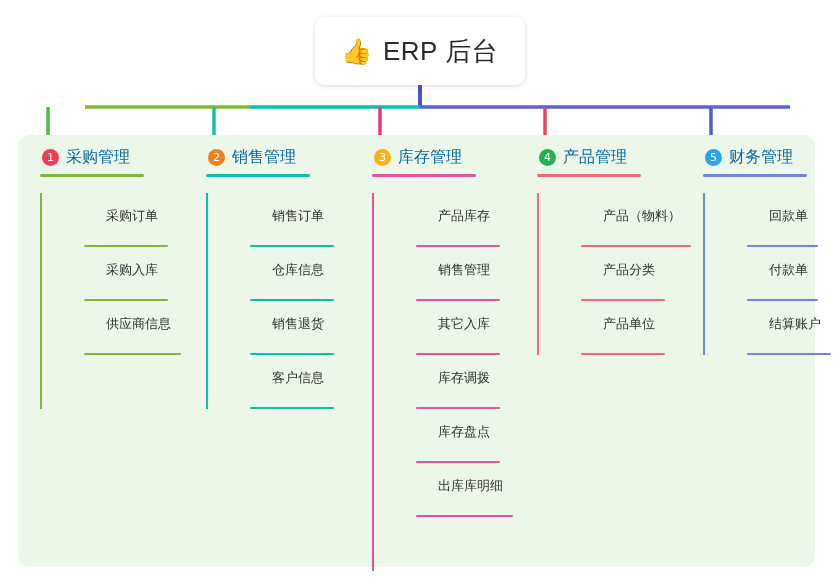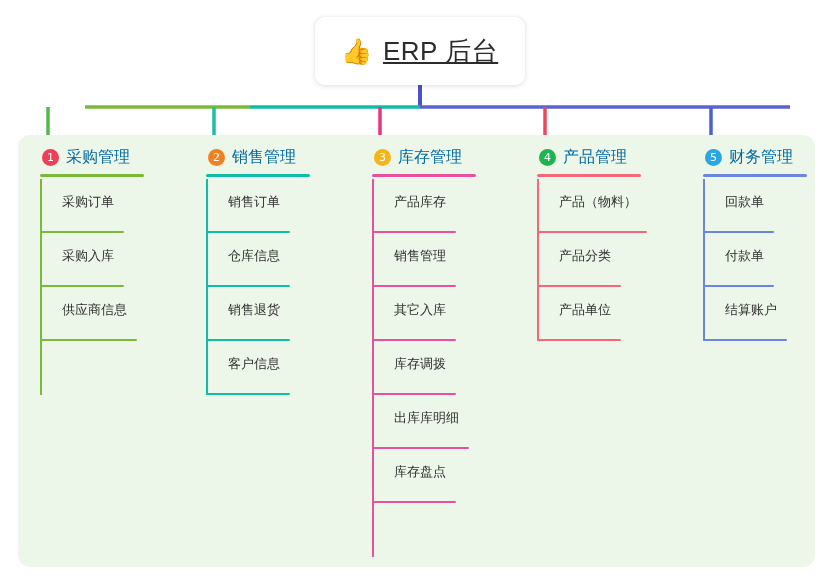--- a/index.html
+++ b/index.html
@@ -16,21 +16,21 @@
   
   .root-card{
     position:absolute;left:315px;top:17px;width:210px;height:68px;
     background:#ffffff;border-radius:9px;
     box-shadow:0 1px 5px rgba(0,0,0,.13),0 0 1px rgba(0,0,0,.10);
     display:flex;align-items:center;justify-content:center;gap:10px;
     box-sizing:border-box;
   }
   .root-emoji{font-size:25px;line-height:1;display:block;}
   .root-title{
-    font-size:26px;color:#2b2b2b;letter-spacing:.5px;white-space:nowrap;text-decoration:underline;
+    font-size:26px;color:#2b2b2b;letter-spacing:.5px;white-space:nowrap;
   }
 
   
   #wires{position:absolute;left:0;top:0;width:839px;height:588px;pointer-events:none;}
 
   
   .panel{
     position:absolute;left:18px;top:135px;width:797px;height:432px;
     background:#edf7e9;border-radius:12px;
   }
@@ -43,21 +43,21 @@
   }
   .badge{
     width:17px;height:17px;border-radius:50%;
     color:#ffffff;font-size:11px;line-height:17px;text-align:center;
     font-family:"DejaVu Sans",sans-serif;flex:0 0 auto;
   }
   .col-title{font-size:16px;color:#0369a1;}
   .head-rule{height:3px;border-radius:2px;margin-top:4px;}
 
   
-  .items{position:relative;margin-top:2px;}
+  .items{position:relative;margin-top:16px;padding-left:44px;}
   .spine{position:absolute;left:0;top:0;width:2px;}
   .item{position:relative;height:54px;}
   .item-label{
     position:absolute;left:22px;top:14px;
     font-size:13px;color:#2f2f2f;white-space:nowrap;
   }
   .item-rule{position:absolute;left:0;bottom:0;height:2px;border-radius:1px;}
 </style>
 </head>
 <body>
@@ -150,27 +150,27 @@
           </div>
           <div class="item">
             <span class="item-label">其它入库</span>
             <div class="item-rule" style="width: 84px; background: rgb(232, 82, 157);"></div>
           </div>
           <div class="item">
             <span class="item-label">库存调拨</span>
             <div class="item-rule" style="width: 84px; background: rgb(232, 82, 157);"></div>
           </div>
           <div class="item">
+            <span class="item-label">库存盘点</span>
+            <div class="item-rule" style="width: 84px; background: rgb(232, 82, 157);"></div>
+          </div>
+          <div class="item">
             <span class="item-label">出库库明细</span>
             <div class="item-rule" style="width: 97px; background: rgb(232, 82, 157);"></div>
           </div>
-          <div class="item">
-            <span class="item-label">库存盘点</span>
-            <div class="item-rule" style="width: 84px; background: rgb(232, 82, 157);"></div>
-          </div>
         </div>
       </div>
       <div class="col" style="left: 537px;">
         <div class="col-head">
           <span class="badge" style="background: rgb(31, 179, 82);">4</span>
           <span class="col-title">产品管理</span>
         </div>
         <div class="head-rule" style="width: 104px; background: rgb(244, 105, 122);"></div>
         <div class="items">
           <div class="spine" style="height: 162px; background: rgb(244, 105, 122);"></div>

